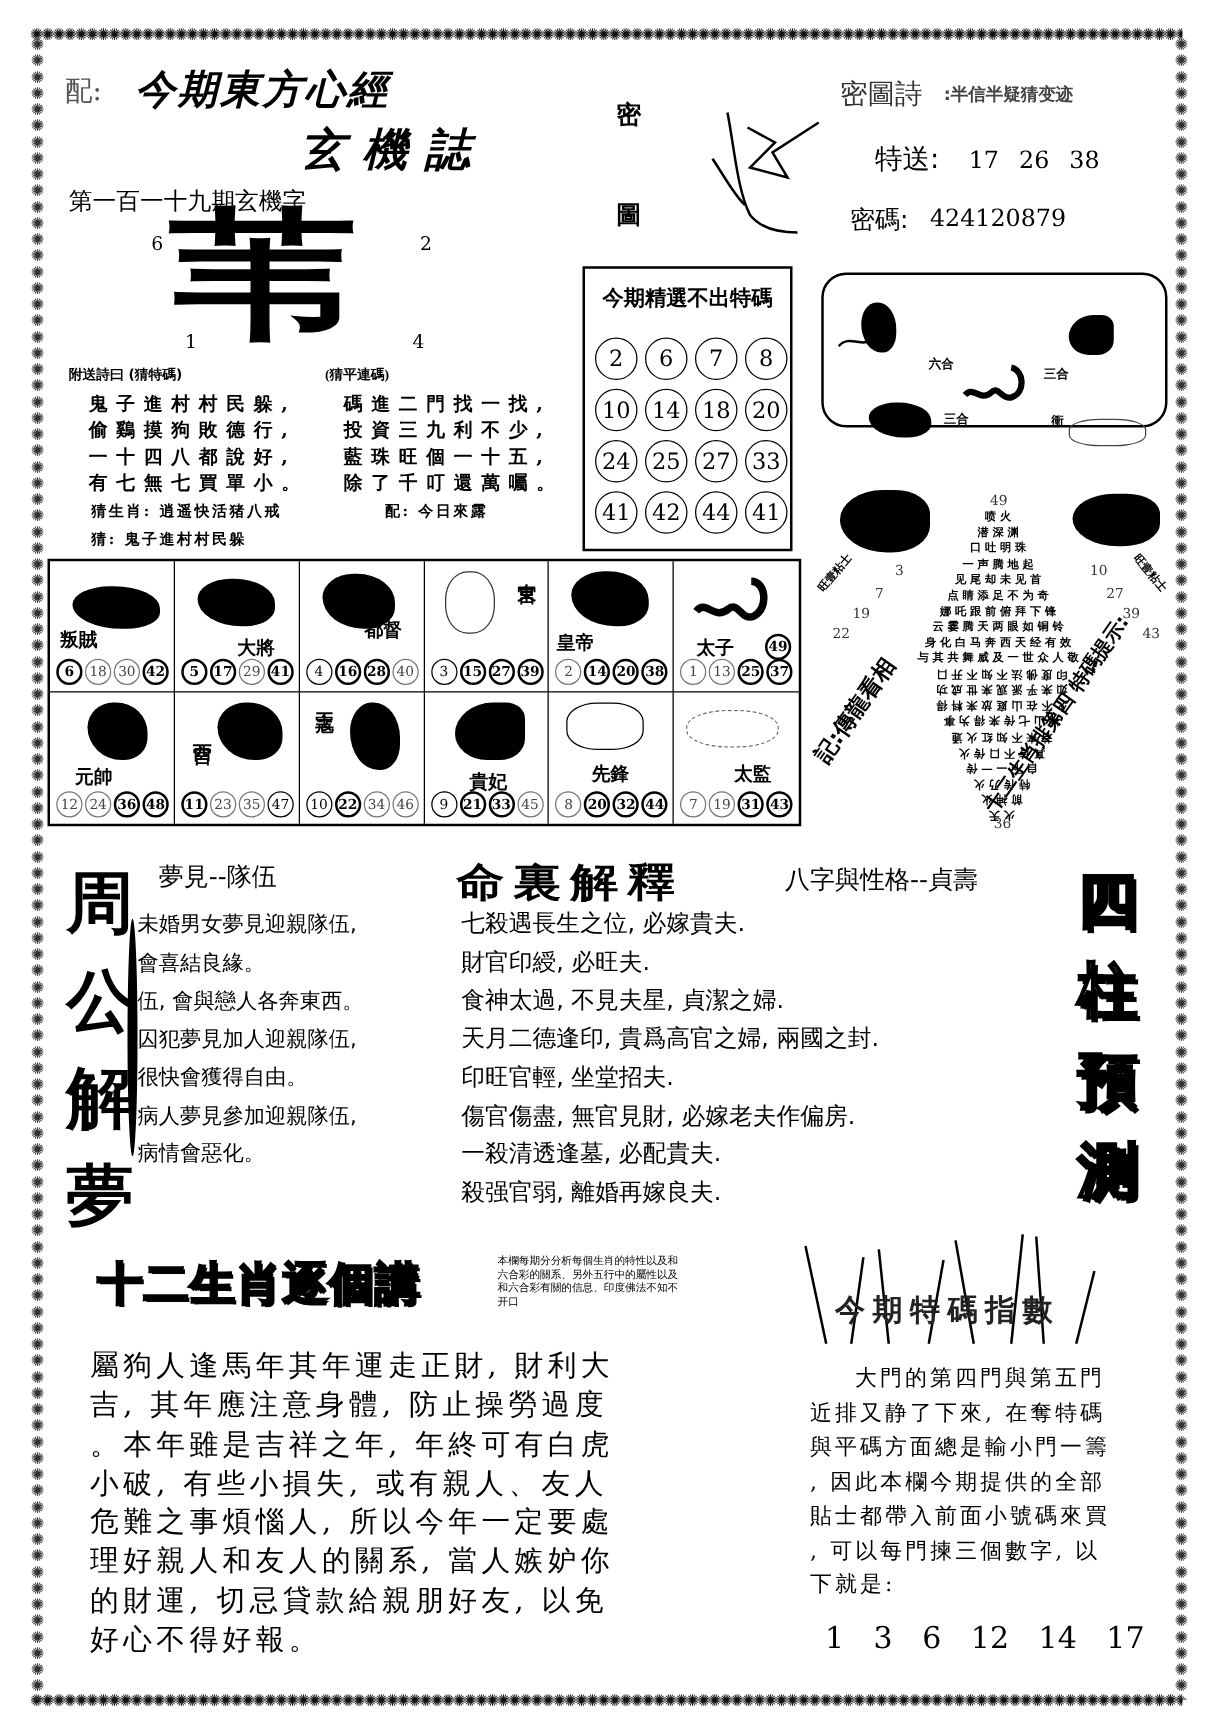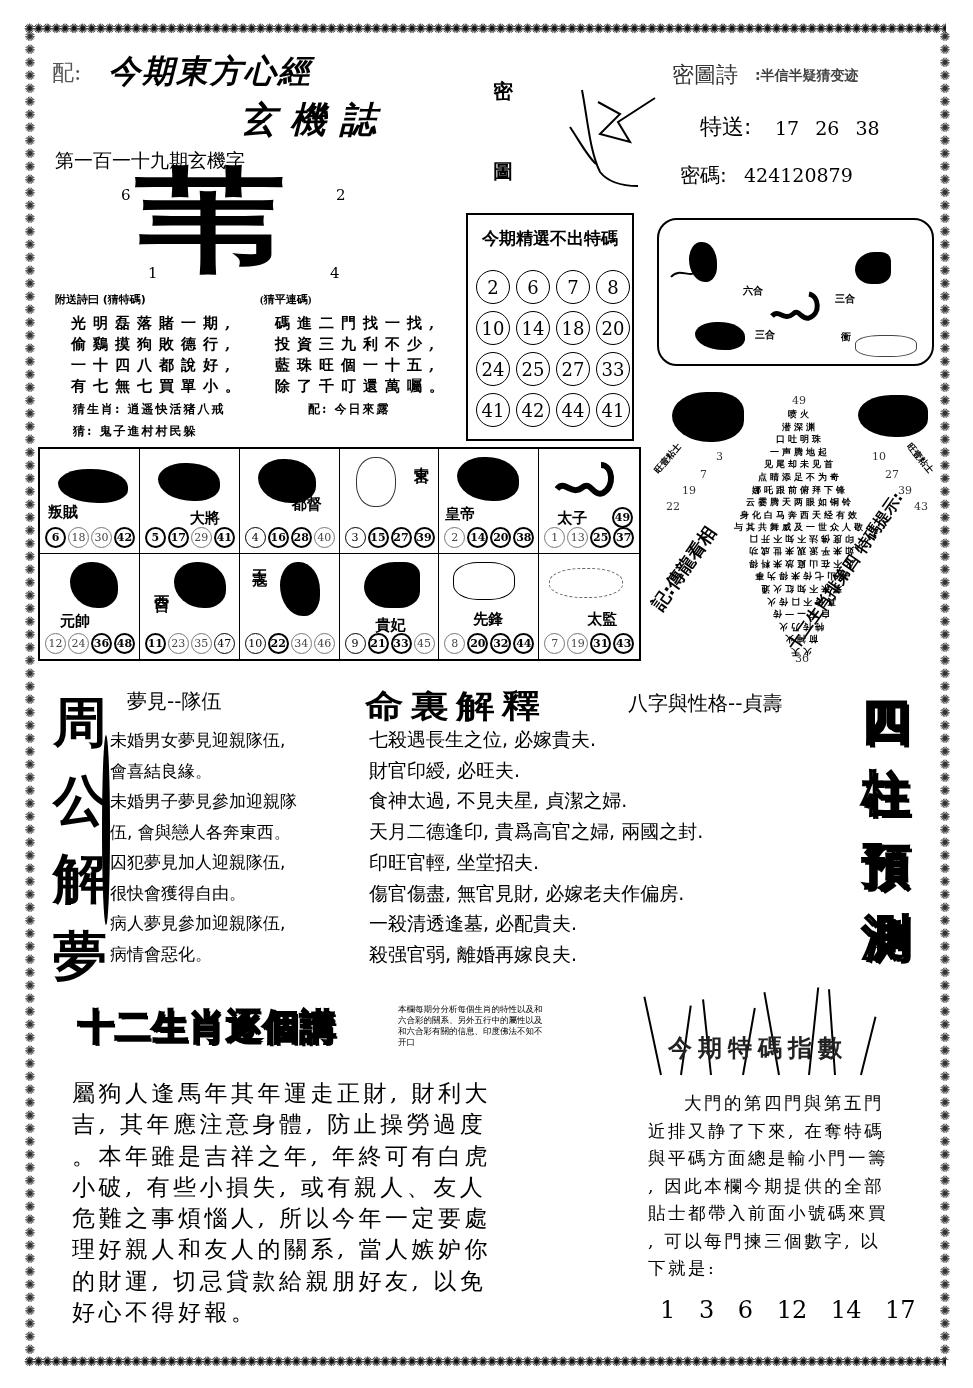--- a/index.html
+++ b/index.html
@@ -37,21 +37,21 @@
   .poem-foot { font-family: "DejaVu Serif", serif; font-size: 12px; font-weight: bold; letter-spacing: 2px; }
 
   
   .nospec-box { left: 466px; top: 213px; width: 168px; height: 228px; border: 2px solid #000; }
   .nospec-title { position: absolute; left: 0; right: 0; top: 12px; text-align: center; font-size: 17px; font-weight: bold; }
   .nospec-grid { position: absolute; left: 8px; top: 55px; display: grid; grid-template-columns: repeat(4, 36px); grid-row-gap: 7px; grid-column-gap: 4px; }
   .nospec-grid .ball { width: 34px; height: 34px; border: 1.5px solid #000; border-radius: 50%; display: flex; align-items: center; justify-content: center;
     font-family: "DejaVu Serif", serif; font-size: 18px; }
 
   
-  .rel-box { left: 657px; top: 218px; width: 277px; height: 148px; border: 2px solid #000; border-radius: 20px; text-align: center; }
+  .rel-box { left: 657px; top: 218px; width: 277px; height: 124px; border: 2px solid #000; border-radius: 20px; text-align: center; }
   .rel-label { position: absolute; font-size: 10px; font-weight: bold; }
   .animal-sil { position: absolute; background: #000; border-radius: 45% 55% 40% 60%; }
 
   
   .zgrid { left: 38px; top: 447px; width: 603px; height: 214px; border: 2px solid #000; display: grid;
     grid-template-columns: repeat(6, 1fr); grid-template-rows: repeat(2, 1fr); }
   .zcell { position: relative; border-right: 1.5px solid #000; border-bottom: 1.5px solid #000; overflow: hidden; }
   .zcell:nth-child(6n) { border-right: none; }
   .zcell:nth-child(n+7) { border-bottom: none; }
   .zcell .zimg { position: absolute; left: 18px; top: 8px; width: 62px; height: 52px; }
@@ -124,21 +124,21 @@
 <div class="abs poem-label">密圖詩</div>
 <div class="abs poem-text">:半信半疑猜变迹</div>
 <div class="abs special-label">特送:</div>
 <div class="abs special-nums">17 26 38</div>
 <div class="abs code-label">密碼:</div>
 <div class="abs code-val">424120879</div>
 
 <div class="abs poem-head" style="left:55px; top:292px;">附送詩曰 (猜特碼)</div>
 <div class="abs poem-head" style="left:260px; top:292px;font-family:Liberation Serif, serif;">(猜平連碼)</div>
 <div class="abs poem-lines" style="left:71px; top:313px;">
-  <div>光明磊落賭一期,</div>
+  <div>鬼子進村村民躲,</div>
     <div>偷鷄摸狗敗德行,</div>
   <div>一十四八都說好,</div>
     <div>有七無七買單小。</div>
 </div>
 <div class="abs poem-lines" style="left:275px; top:313px;">
   <div>碼進二門找一找,</div>
     <div>投資三九利不少,</div>
   <div>藍珠旺個一十五,</div>
     <div>除了千叮還萬囑。</div>
 </div>
@@ -359,21 +359,20 @@
   <div>周</div>
     <div>公</div>
   <div>解</div>
     <div>夢</div>
 </div>
 <div class="abs dream-bar"></div>
 <div class="abs dream-title">夢見--隊伍</div>
 <div class="abs dream-lines">
   <div>未婚男女夢見迎親隊伍,</div>
     <div>會喜結良緣。</div>
-  <div>未婚男子夢見參加迎親隊</div>
     <div>伍, 會與戀人各奔東西。</div>
   <div>囚犯夢見加人迎親隊伍,</div>
     <div>很快會獲得自由。</div>
   <div>病人夢見參加迎親隊伍,</div>
     <div>病情會惡化。</div>
 </div>
 
 <div class="abs fate-title">命裏解釋</div>
 <div class="abs fate-sub">八字與性格--貞壽</div>
 <div class="abs fate-lines">

